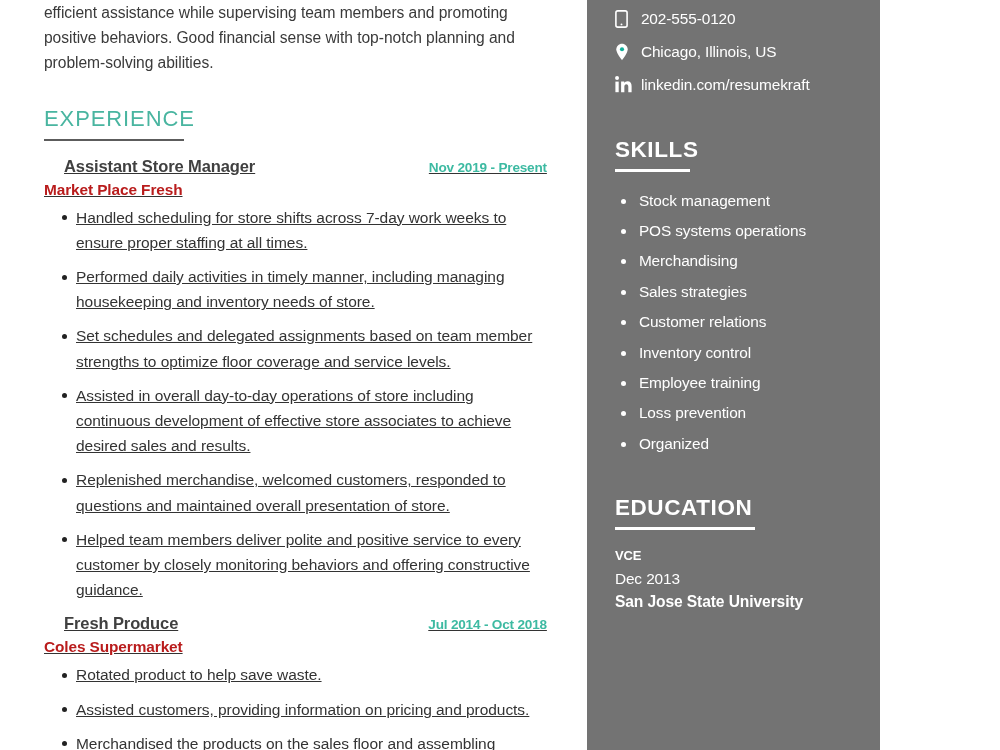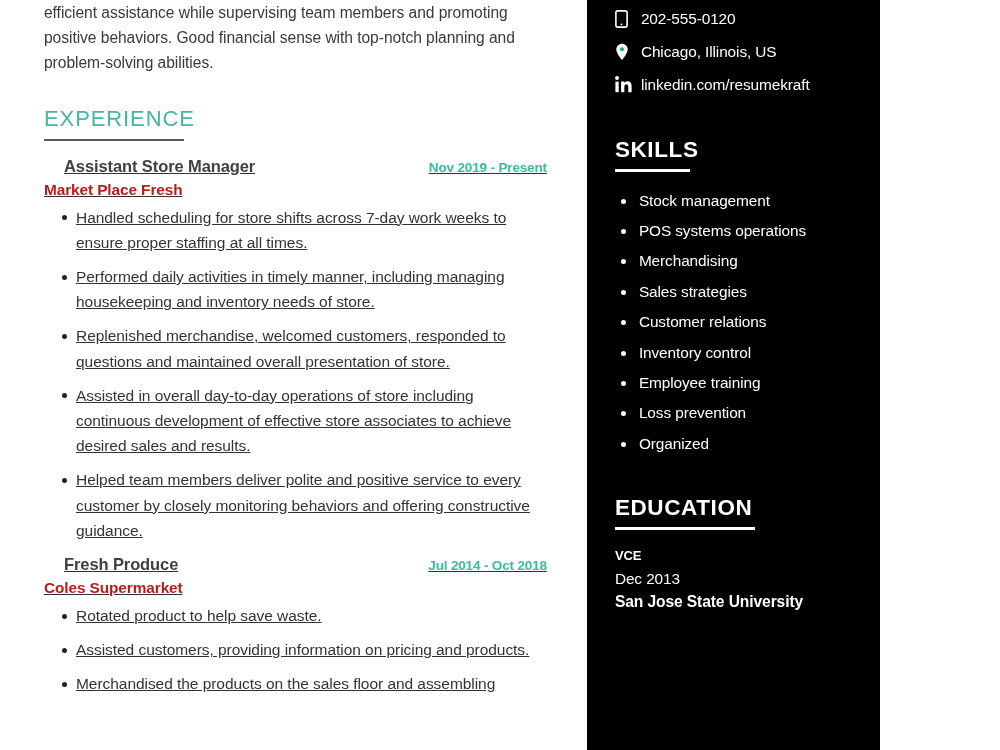--- a/index.html
+++ b/index.html
@@ -128,21 +128,21 @@
     border-radius: 50%;
     background: #222222;
   }
 
   .job-second { margin-top: 10px; }
 
   
   .sidebar {
     width: 332px;
     height: 750px;
-    background: #000000;
+    background: #737373;
     color: #ffffff;
     padding: 0 24px 0 28px;
     overflow: hidden;
   }
 
   .contact-list {
     list-style: none;
     padding-top: 2px;
   }
 
@@ -252,22 +252,23 @@
       
       <div class="job">
         <div class="job-head">
           <div class="job-title">Assistant Store Manager</div>
           <div class="job-date">Nov 2019 - Present</div>
         </div>
         <div class="job-company">Market Place Fresh</div>
         <ul class="bullets">
           <li>Handled scheduling for store shifts across 7-day work weeks to ensure proper staffing at all times.</li>
           <li>Performed daily activities in timely manner, including managing housekeeping and inventory needs of store.</li>
+          <li>Set schedules and delegated assignments based on team member strengths to optimize floor coverage and service levels.</li>
+          <li>Assisted in overall day-to-day operations of store including continuous development of effective store associates to achieve desired sales and results.</li>
           <li>Replenished merchandise, welcomed customers, responded to questions and maintained overall presentation of store.</li>
-          <li>Assisted in overall day-to-day operations of store including continuous development of effective store associates to achieve desired sales and results.</li>
           <li>Helped team members deliver polite and positive service to every customer by closely monitoring behaviors and offering constructive guidance.</li>
         </ul>
       </div>
 
       
       <div class="job job-second">
         <div class="job-head">
           <div class="job-title">Fresh Produce</div>
           <div class="job-date">Jul 2014 - Oct 2018</div>
         </div>

